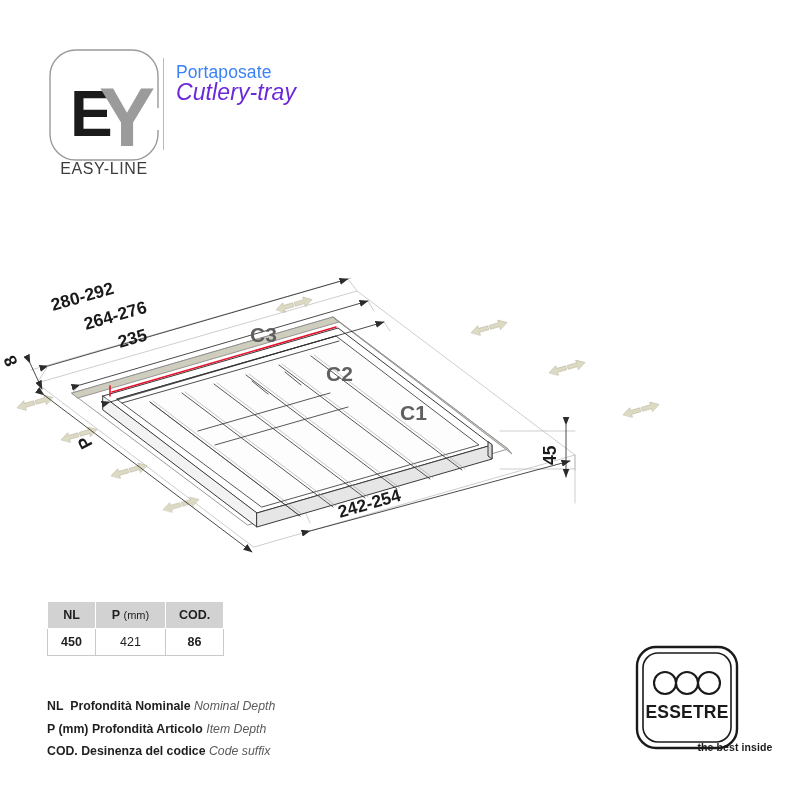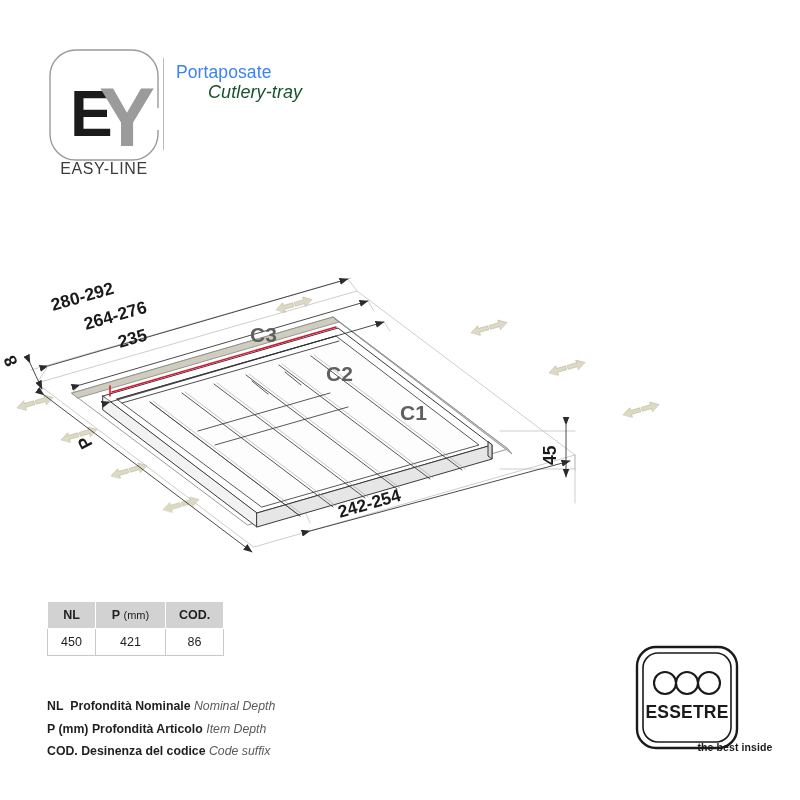--- a/index.html
+++ b/index.html
@@ -28,22 +28,22 @@
     position:absolute; left:163px; top:58px;
     width:1px; height:92px; background:#b9b9b9;
   }
 
   #title-block { position:absolute; left:176px; top:62px; width:400px; }
   #product-name-it {
     font-size:17.5px; color:#3b82f6; line-height:20px;
     font-weight:400; letter-spacing:0.1px;
   }
   #product-name-en {
-    font-size:18px; color:#14532d; line-height:21px;
-    font-style:italic; font-weight:400; letter-spacing:0.1px;margin-left:32px;
+    font-size:23px; color:#6d28d9; line-height:21px;
+    font-style:italic; font-weight:400; letter-spacing:0.1px;
   }
   #product-code {
     margin-top:6px; font-size:28px; font-weight:bold;
     color:#1a1a1a; letter-spacing:-0.4px; white-space:pre;
   }
   #product-code .suffix {
     font-weight:bold; color:#454545; letter-spacing:2px; font-size:26px;
   }
 
   
@@ -58,21 +58,21 @@
   #spec-table th {
     background:#d2d2d2; color:#1f1f1f; font-weight:bold;
     border:1px solid #ffffff; padding:6px 4px; text-align:center;
     height:26px;
   }
   #spec-table th span.unit { font-weight:normal; font-size:11px; }
   #spec-table td {
     background:#ffffff; border:1px solid #c9c9c9;
     padding:6px 4px; text-align:center; height:27px; color:#1f1f1f;
   }
-  #spec-table td.bold { font-weight:normal; }
+  #spec-table td.bold { font-weight:bold; }
   #spec-table .col-nl { width:48px; }
   #spec-table .col-p  { width:70px; }
   #spec-table .col-cod{ width:58px; }
 
   
   #legend { position:absolute; left:47px; top:695px; width:420px; }
   .legend-row { font-size:12.3px; line-height:22.5px; color:#1f1f1f; white-space:nowrap; }
   .legend-row .abbr { font-weight:bold; }
   .legend-row .it { font-weight:600; }
   .legend-row .en { font-style:italic; color:#5a5a5a; }

